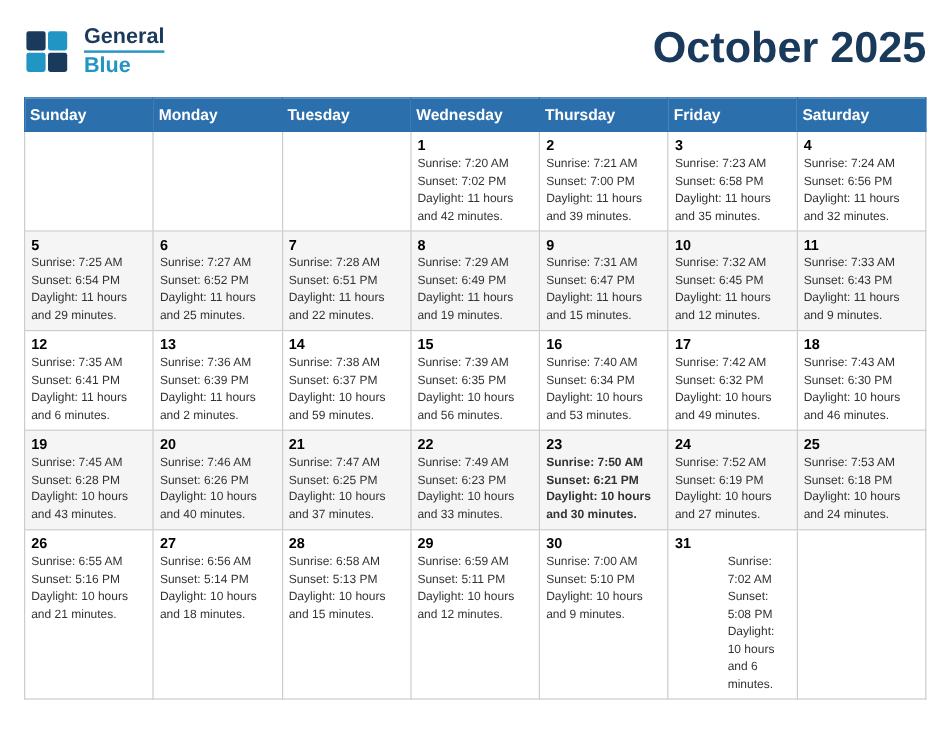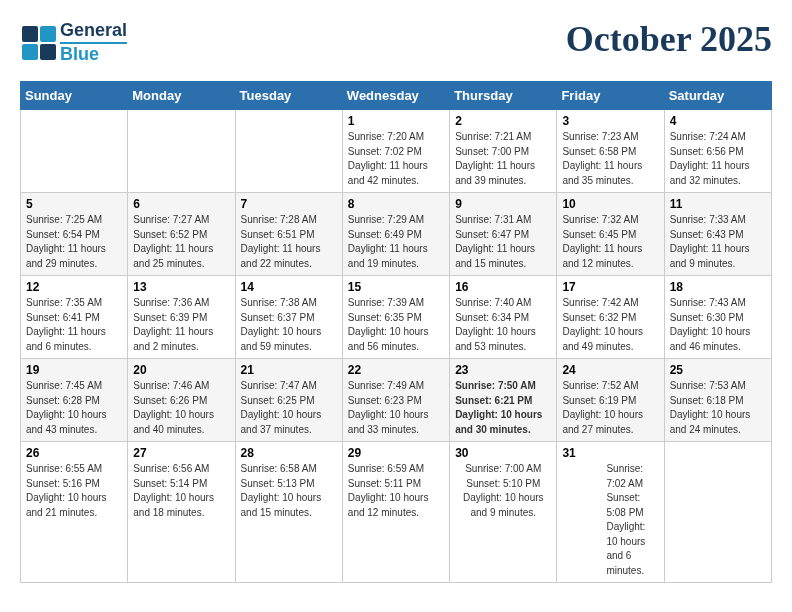--- a/index.html
+++ b/index.html
@@ -16,21 +16,20 @@
       align-items: flex-start;
       margin-bottom: 16px;
     }
     .logo {
       display: flex;
       flex-direction: column;
       align-items: flex-start;
     }
     .title-block {
       text-align: left;
-      font-family: Liberation Serif, serif;
     }
     .month-title {
       font-size: 36px;
       font-weight: bold;
       color: #1a3a5c;
       line-height: 1.1;
     }
     .subtitle {
       font-size: 15px;
       color: #333;
@@ -76,21 +75,21 @@
     }
     .empty-cell {
       background: #fff !important;
     }
   </style>
 </head>
 <body>
 
 <div class="header">
   <div class="logo">
-    <div style="display:flex;align-items:center;gap:2px;">
+    <div style="display:flex;align-items:center;gap:12px;">
       <svg width="38" height="38" viewBox="0 0 38 38">
         <rect x="2" y="2" width="16" height="16" rx="2" fill="#1a3a5c"></rect>
         <rect x="20" y="2" width="16" height="16" rx="2" fill="#2196c4"></rect>
         <rect x="2" y="20" width="16" height="16" rx="2" fill="#2196c4"></rect>
         <rect x="20" y="20" width="16" height="16" rx="2" fill="#1a3a5c"></rect>
       </svg>
       <div>
         <div style="font-size:18px;font-weight:bold;color:#1a3a5c;line-height:1.2;"><span style="color:#1a3a5c;">General</span></div>
         <div style="font-size:18px;font-weight:bold;color:#2196c4;line-height:1.2;border-top:2px solid #2196c4;">Blue</div>
       </div>
@@ -324,21 +323,21 @@
         </td>
         <td>
           <div class="day-number">29</div>
           <div class="day-info" style="white-space: pre-line;">Sunrise: 6:59 AM
 Sunset: 5:11 PM
 Daylight: 10 hours
 and 12 minutes.</div>
         </td>
         <td>
           <div class="day-number">30</div>
-          <div class="day-info" style="white-space: pre-line; text-align: center;">Sunrise: 7:00 AM
+          <div class="day-info" style="white-space: pre-line;">Sunrise: 7:00 AM
 Sunset: 5:10 PM
 Daylight: 10 hours
 and 9 minutes.</div>
         </td>
         <td>
           <div class="day-number">31</div>
           <div class="day-info" style="white-space: pre-line; margin-left: 44px;">Sunrise: 7:02 AM
 Sunset: 5:08 PM
 Daylight: 10 hours
 and 6 minutes.</div>

